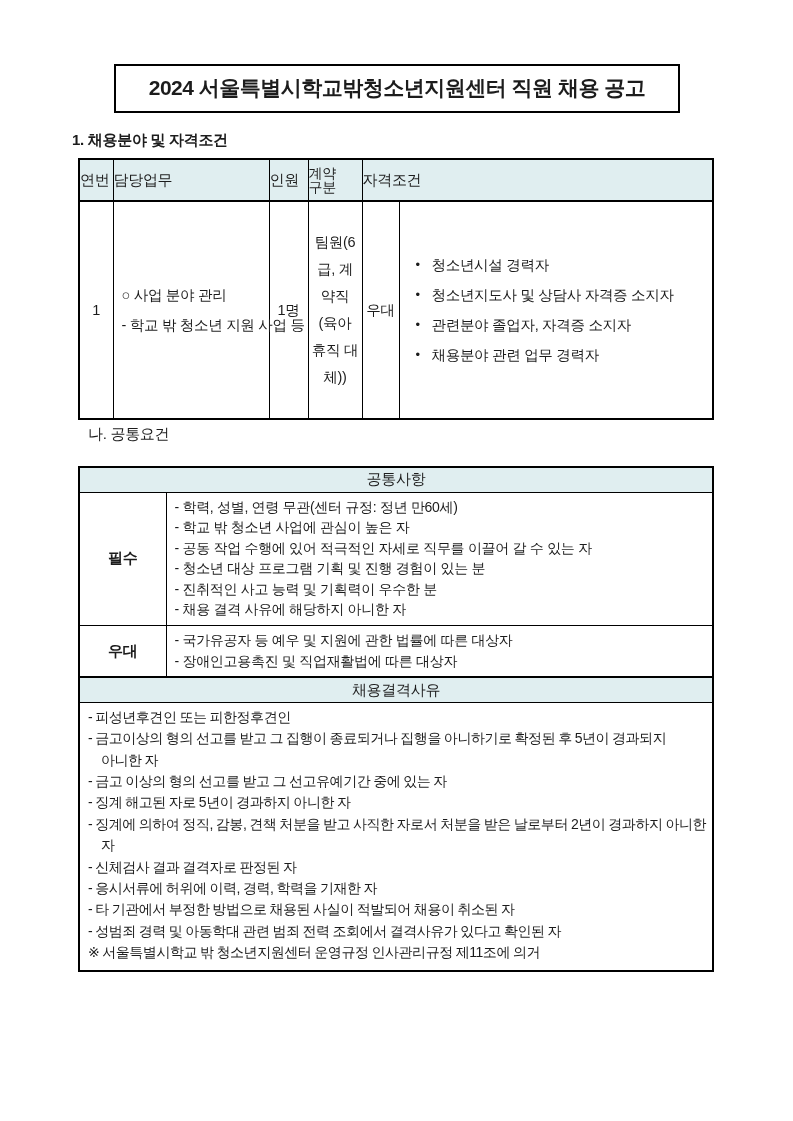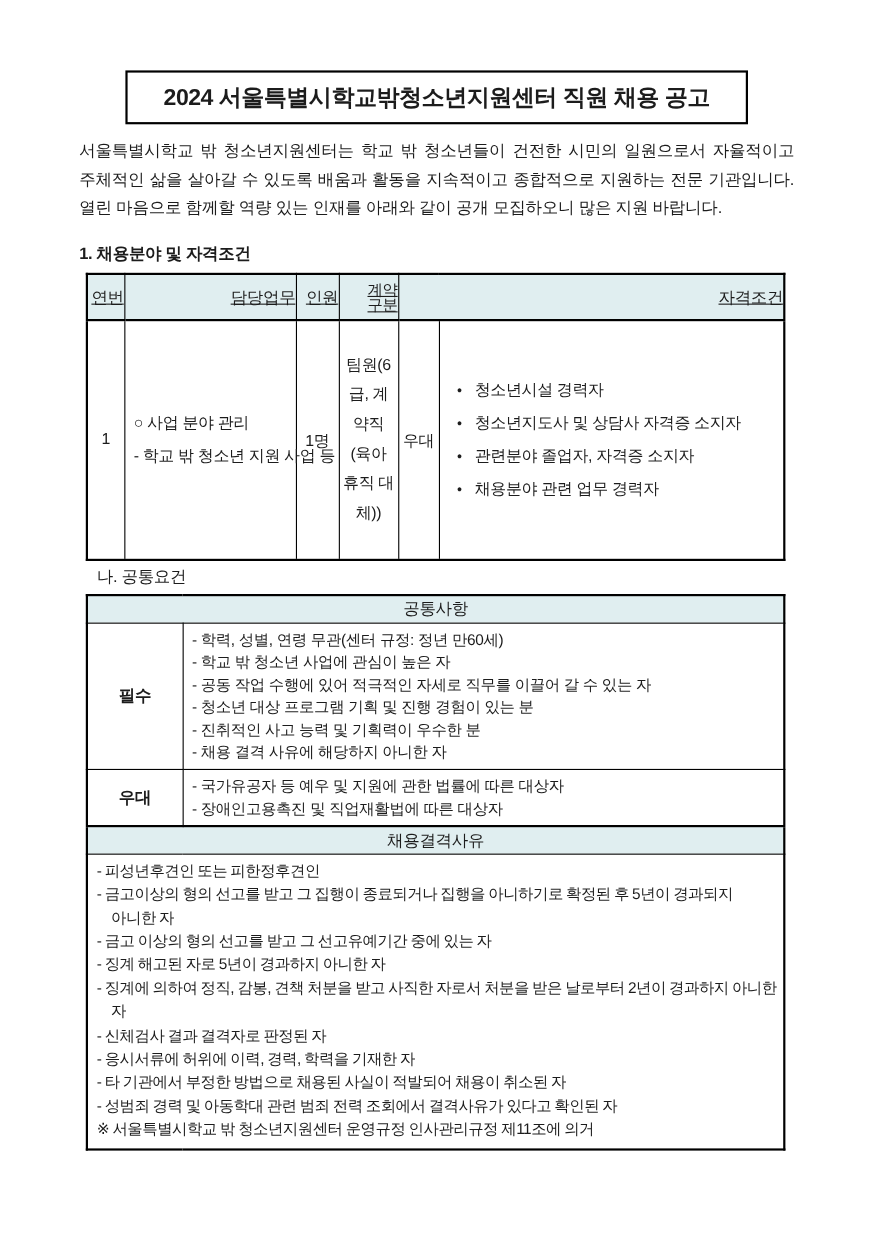--- a/index.html
+++ b/index.html
@@ -37,52 +37,51 @@
 
   
   table { border-collapse:collapse; table-layout:fixed; width:634px; margin-left:6px; }
   th, td { border:1px solid #000; }
   table.recruit, table.common { border:2px solid #000; }
   th { background:#e0eef0; font-weight:normal; font-size:15px; letter-spacing:-0.3px; }
 
   
   table.recruit { margin-top:8px; }
   table.recruit thead tr { height:42px; }
-  table.recruit thead th { border-bottom:2px solid #000; text-align:right; vertical-align:middle;text-decoration:underline; }
+  table.recruit thead th { border-bottom:2px solid #000; text-align:left; vertical-align:middle; }
   .contract-head { line-height:14px; font-size:14px; }
   table.recruit tbody tr { height:218px; }
   table.recruit td { vertical-align:middle; font-size:14.5px; letter-spacing:-0.3px; }
   td.c { text-align:center; }
   td.duties-cell { padding-left:8px; }
   .duty-item { line-height:30px; white-space:nowrap; }
   td.contract-cell { text-align:center; word-break:break-all; line-height:27px; padding:0 3px; font-size:14px; }
   td.pref-items-cell { padding-left:6px; }
   .bullet-item { position:relative; padding-left:26px; line-height:30px; }
   .bullet-item::before { content:"\2022"; position:absolute; left:10px; font-size:13px; }
 
   
-  table.common { margin-top:6px; }
+  table.common { margin-top:22px; }
   th.band { height:25px; text-align:center; vertical-align:middle; }
   th.band2 { border-top:2px solid #000; }
   td.label-cell { width:87px; text-align:center; vertical-align:middle; font-size:15px; letter-spacing:-0.3px;font-weight:bold; }
   td.items-cell { padding:4px 6px 5px 8px; font-size:14px; }
   .dash-item { line-height:20.6px; padding-left:13px; text-indent:-13px; letter-spacing:-0.3px; word-break:keep-all; }
   td.disq-cell { padding:4px 4px 6px 8px; font-size:14px; }
   td.disq-cell .dash-item { line-height:21.4px; letter-spacing:-0.45px; word-spacing:-0.5px; }
 </style>
 </head>
 <body>
 
 <div class="page">
 
   <div class="title-box">
     <h1>2024 서울특별시학교밖청소년지원센터 직원 채용 공고</h1>
   </div>
 
-  <p class="intro">서울특별시학교 밖 청소년지원센터는 학교 밖 청소년들이 건전한 시민의 일원으로서 자율적이고 주체적인 삶을 살아갈 수 있도록 배움과 활동을 지속적이고 종합적으로 지원하는 전문 기관입니다. 열린 마음으로 함께할 역량 있는 인재를 아래와 같이 공개 모집하오니 많은 지원 바랍니다.</p>
 
 
   <div class="sec-heading">1. 채용분야 및 자격조건</div>
 
   <table class="recruit">
     <colgroup>
       <col style="width:34px">
         <col style="width:156px">
         <col style="width:39px">
       <col style="width:54px">

